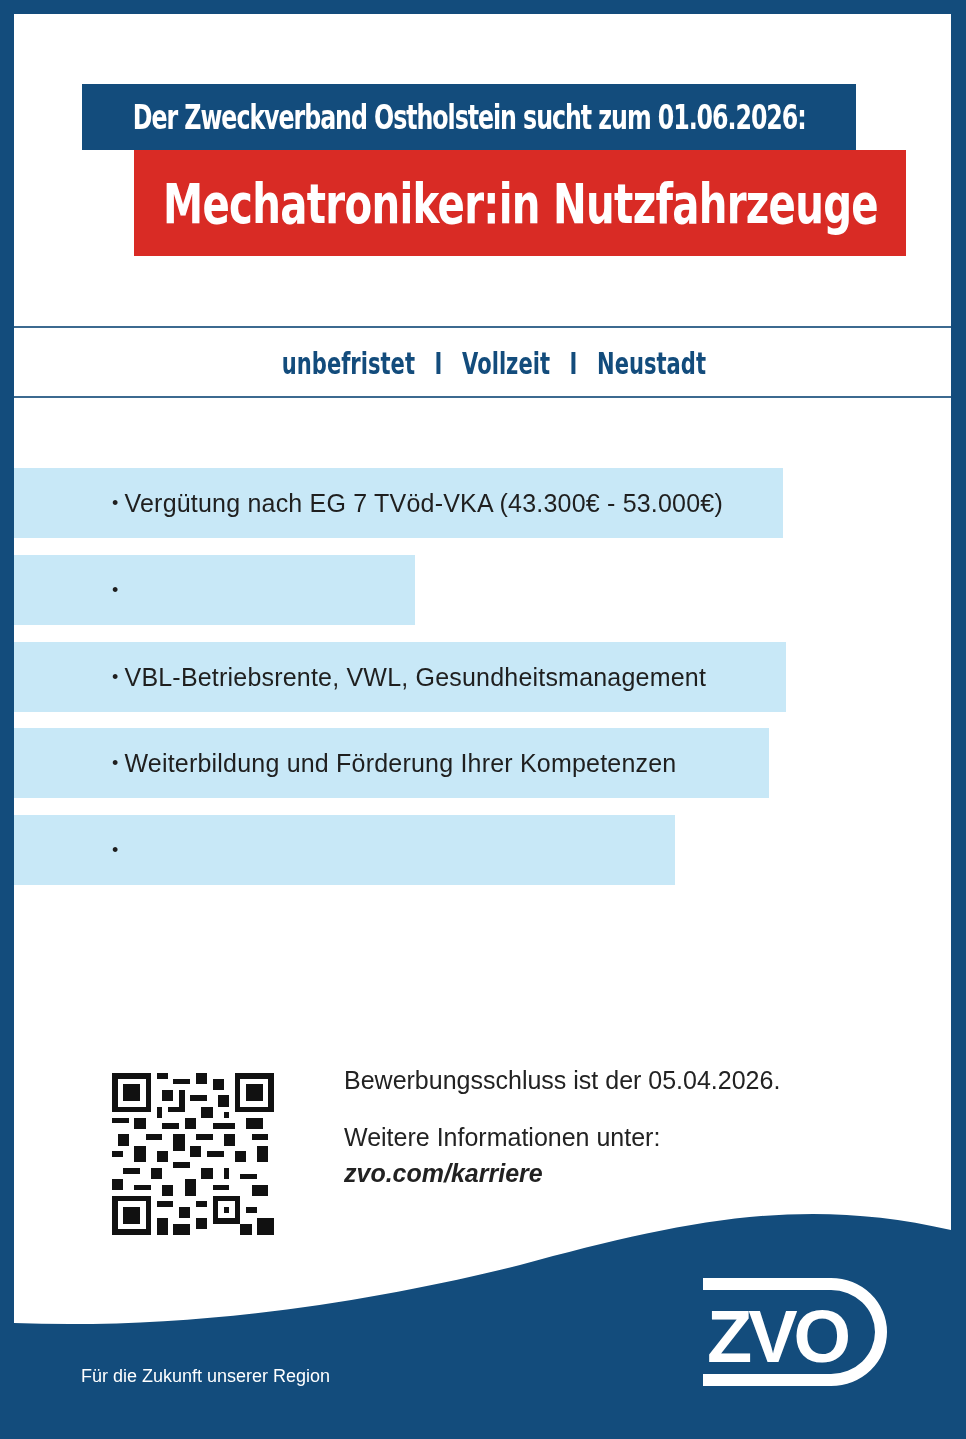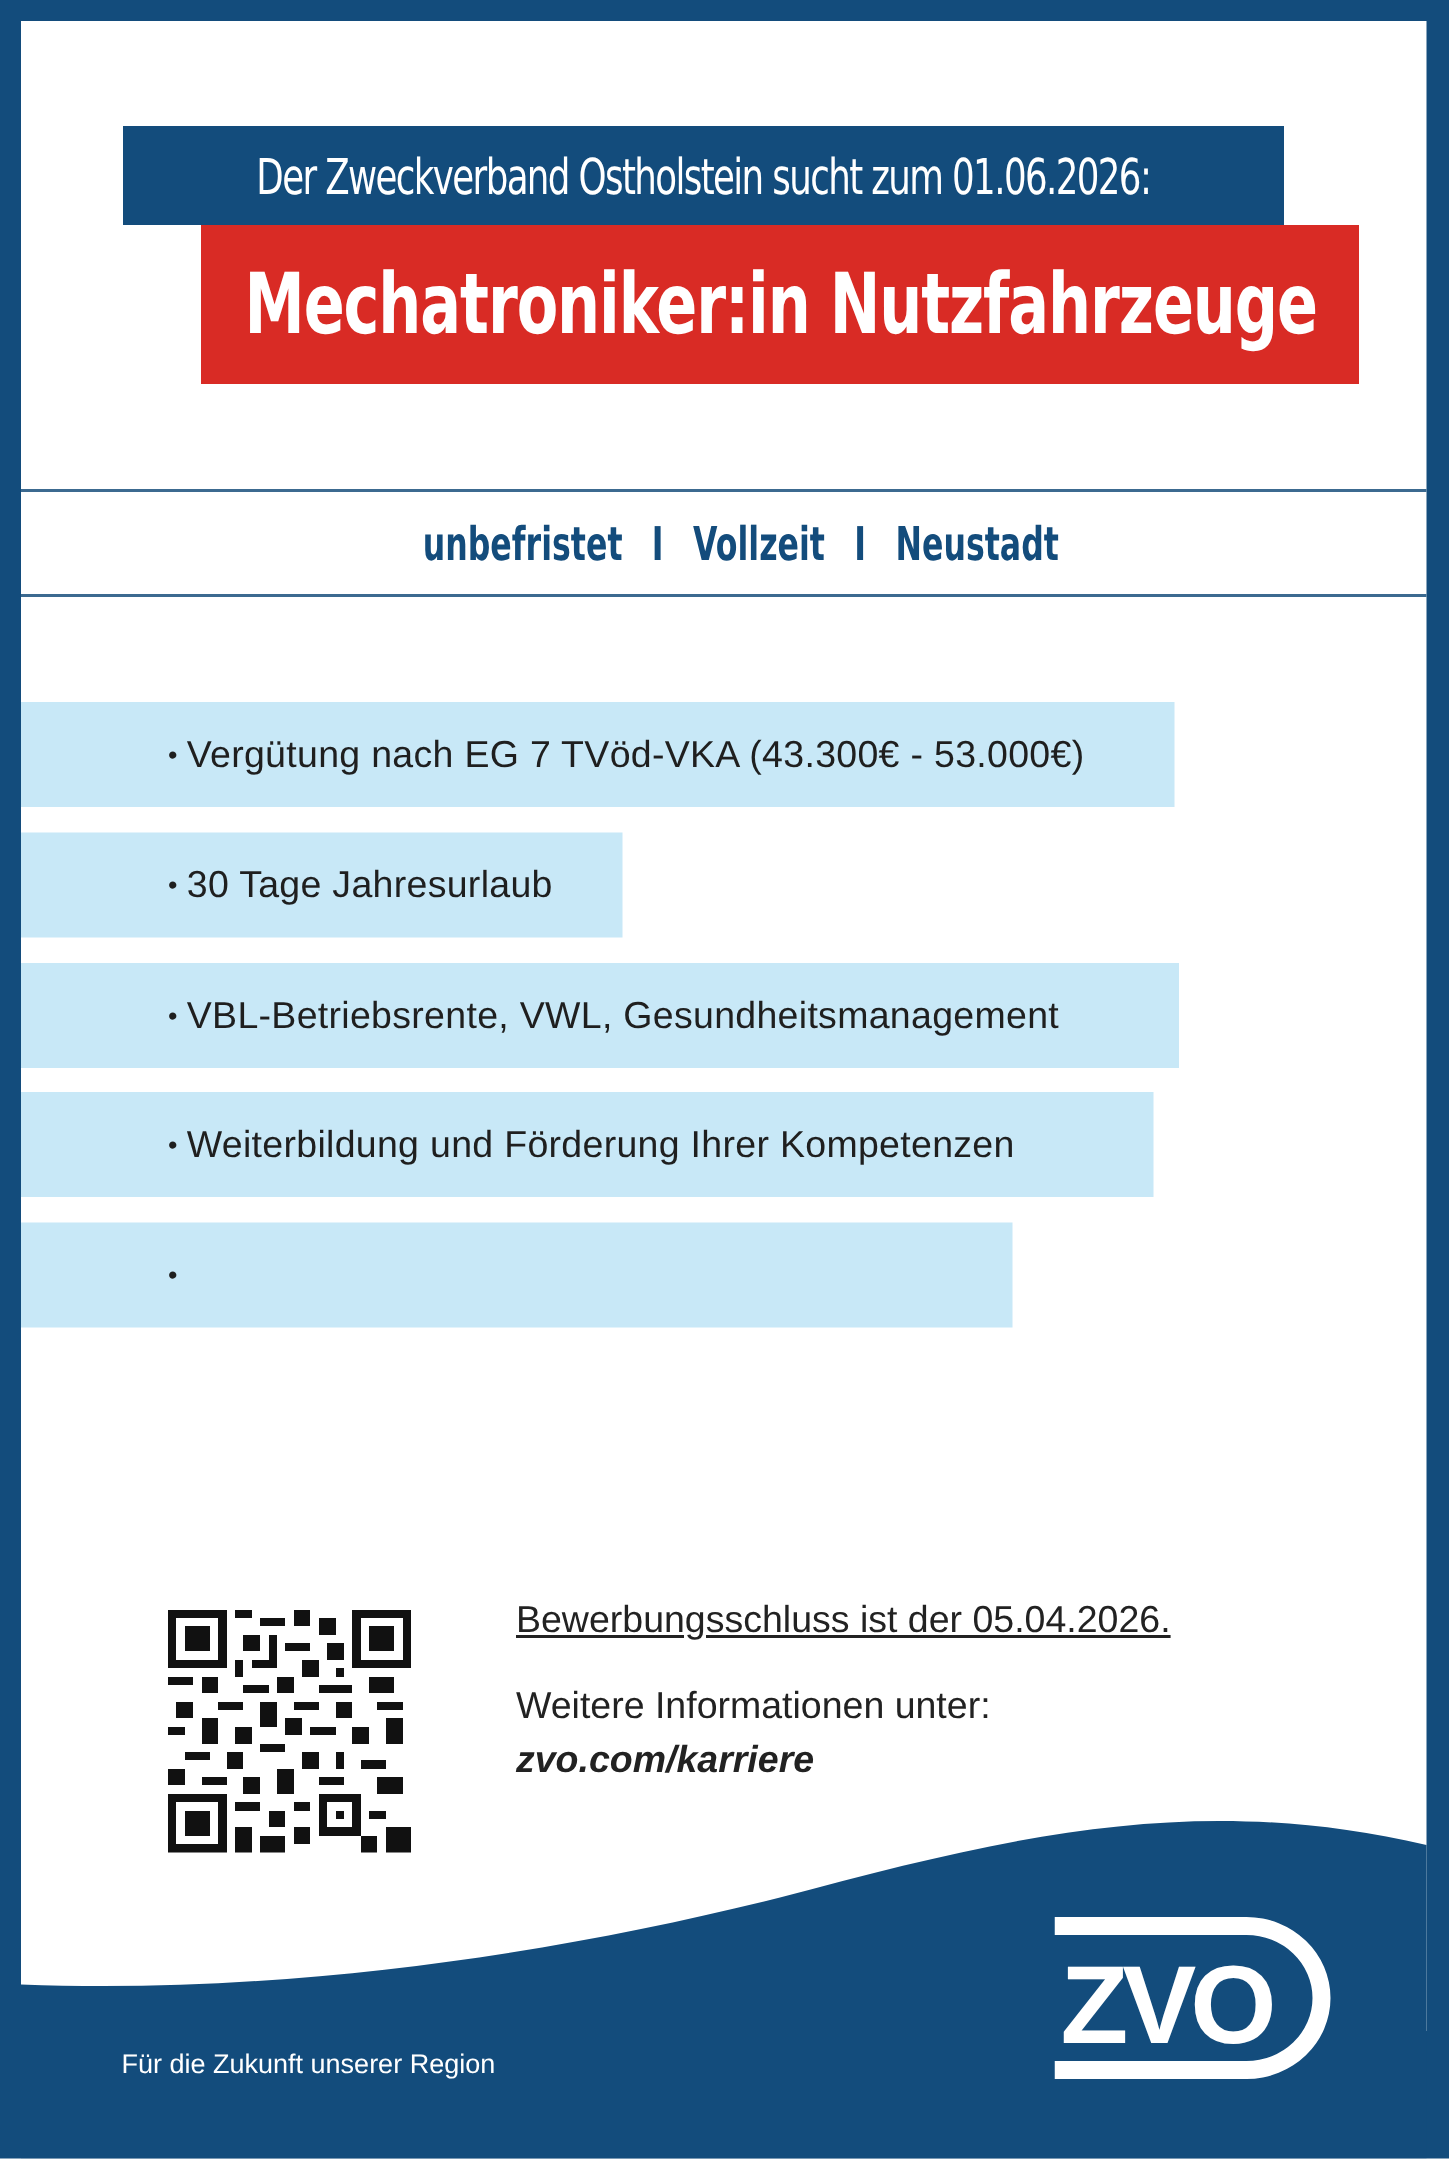--- a/index.html
+++ b/index.html
@@ -1,18 +1,18 @@
 <!DOCTYPE html>
 <html><head>
 <meta charset="utf-8">
 <style>
   html, body { margin:0; padding:0; }
   body { width:966px; height:1439px; background:#134c7c; position:relative; overflow:hidden; font-family:"Liberation Sans", sans-serif; }
   .card { position:absolute; left:14px; top:14px; width:937px; height:1340px; background:#ffffff; overflow:hidden; }
-  .head-blue { position:absolute; left:82px; top:84px; width:774px; height:66px; background:#134c7c; color:#fff; display:flex; align-items:center; justify-content:center; font-family:"DejaVu Sans", sans-serif; font-weight:normal; font-size:33px; letter-spacing:-1.5px; transform-origin:center; }
+  .head-blue { position:absolute; left:82px; top:84px; width:774px; height:66px; background:#134c7c; color:#fff; display:flex; align-items:center; justify-content:center; font-family:"DejaVu Sans", sans-serif; font-weight:bold; font-size:33px; letter-spacing:-1.5px; transform-origin:center; }
   .head-blue span, .head-red span { display:inline-block; transform:scaleX(0.72); white-space:nowrap; }
   .head-red { position:absolute; left:106px; top:150px; width:772px; height:106px; background:#d92b25; color:#fff; display:flex; align-items:center; justify-content:center; font-family:"DejaVu Sans", sans-serif; font-weight:bold; font-size:56px; letter-spacing:-1px;margin-left:28px; }
   .rule { position:absolute; left:14px; width:937px; height:2px; background:#3c6a90; }
   .tags { position:absolute; left:14px; top:340px; width:960px; height:46px; display:flex; justify-content:center; align-items:center; color:#134c7c; font-family:"DejaVu Sans", sans-serif; font-weight:bold; font-size:31px; }
   .tags .inner { display:inline-block; transform:scaleX(0.68); white-space:nowrap; }
   .tags .sep { margin:0 18px; }
   .benefit { position:absolute; left:14px; height:70px; background:#c8e8f7; display:flex; align-items:center; padding-left:98px; box-sizing:border-box; color:#1f1f1f; font-size:25px; font-family:"Liberation Sans", sans-serif; letter-spacing:0.2px; }
   .benefit .dot { margin-right:6px; font-size:18px; }
   .qr { position:absolute; left:112px; top:1073px; width:162px; height:162px; }
   .info { position:absolute; left:344px; color:#222; font-size:25px; font-family:"Liberation Sans", sans-serif; }
@@ -44,21 +44,20 @@
   </span>
 </div>
 <div class="rule" style="top:396px;"></div>
 
 <div class="benefit" style="top:468px; width:769px;">
     <span class="dot">•</span>
     <span>Vergütung nach EG 7 TVöd-VKA (43.300€ - 53.000€)</span>
   </div>
 <div class="benefit" style="top:555px; width:401px;">
     <span class="dot">•</span>
-    <span>30 Tage Jahresurlaub</span>
   </div>
 <div class="benefit" style="top:642px; width:772px;">
     <span class="dot">•</span>
     <span>VBL-Betriebsrente, VWL, Gesundheitsmanagement</span>
   </div>
 <div class="benefit" style="top:728px; width:755px;">
     <span class="dot">•</span>
     <span>Weiterbildung und Förderung Ihrer Kompetenzen</span>
   </div>
 <div class="benefit" style="top:815px; width:661px;">
@@ -122,21 +121,21 @@
       <rect x="20" y="24" width="1" height="1"></rect>
     <rect x="8" y="26" width="2" height="3"></rect>
       <rect x="11" y="27" width="3" height="2"></rect>
       <rect x="15" y="26" width="2" height="2"></rect>
       <rect x="24" y="24" width="2" height="1"></rect>
       <rect x="26" y="26" width="3" height="3"></rect>
       <rect x="23" y="27" width="2" height="2"></rect>
   </g>
 </svg>
 
-<div class="info" style="top:1066px;text-decoration:underline;">Bewerbungsschluss ist der 05.04.2026.</div>
+<div class="info" style="top:1066px;">Bewerbungsschluss ist der 05.04.2026.</div>
 <div class="info" style="top:1123px;">Weitere Informationen unter:</div>
 <div class="info bold" style="top:1159px;font-style:italic;">zvo.com/karriere</div>
 
 <svg class="wave" viewBox="0 0 966 1439">
   <path d="M14 1323 C 200 1330, 380 1300, 520 1265 C 680 1222, 800 1195, 951 1230 L 951 1439 L 14 1439 Z" fill="#134c7c"></path>
 </svg>
 
 <div class="tagline">Für die Zukunft unserer  Region</div>
 
 <svg class="logo" viewBox="0 0 185 108">

